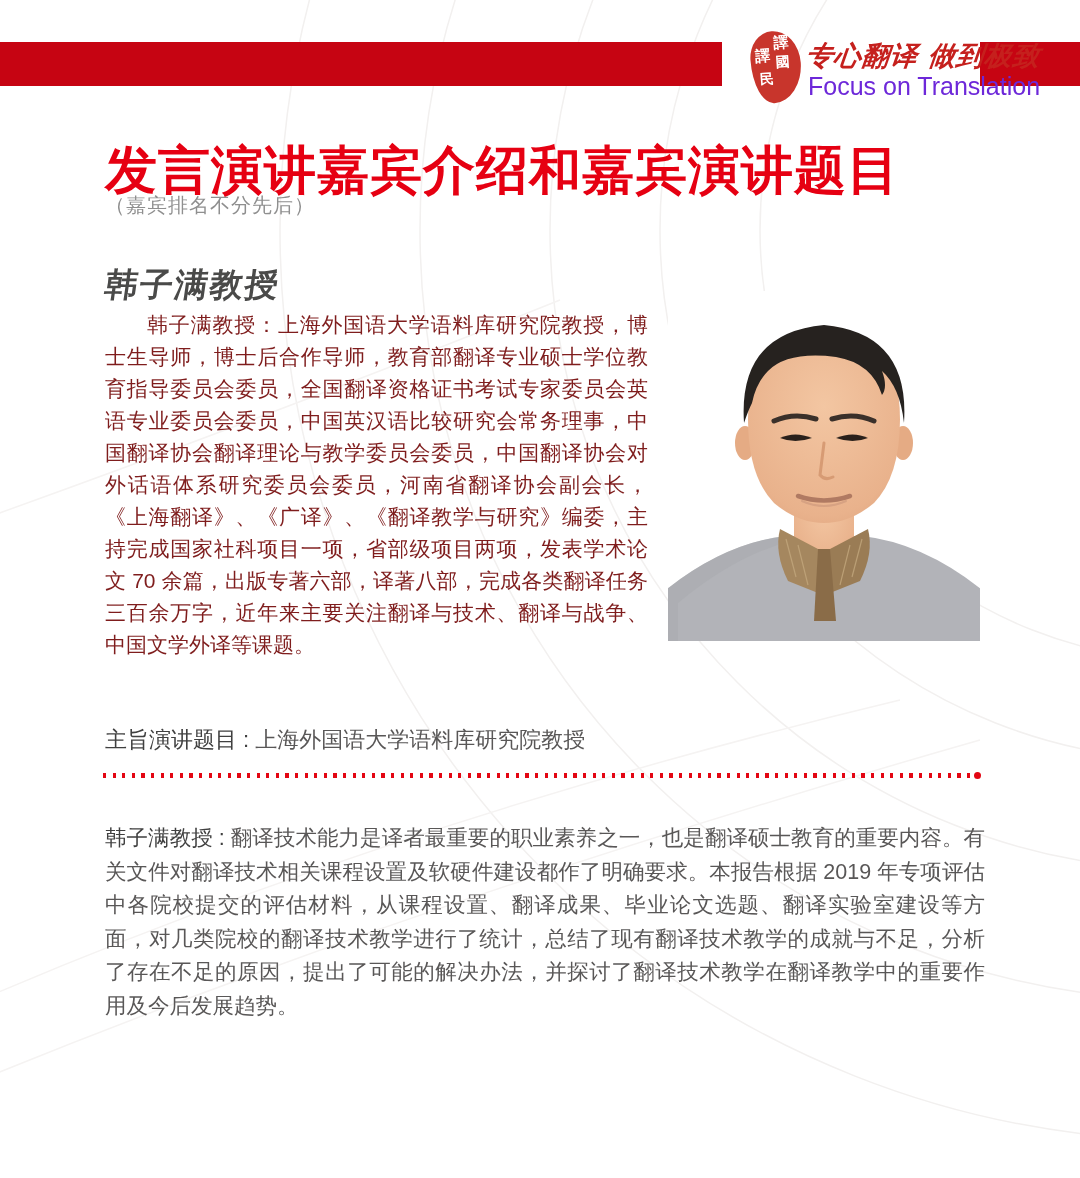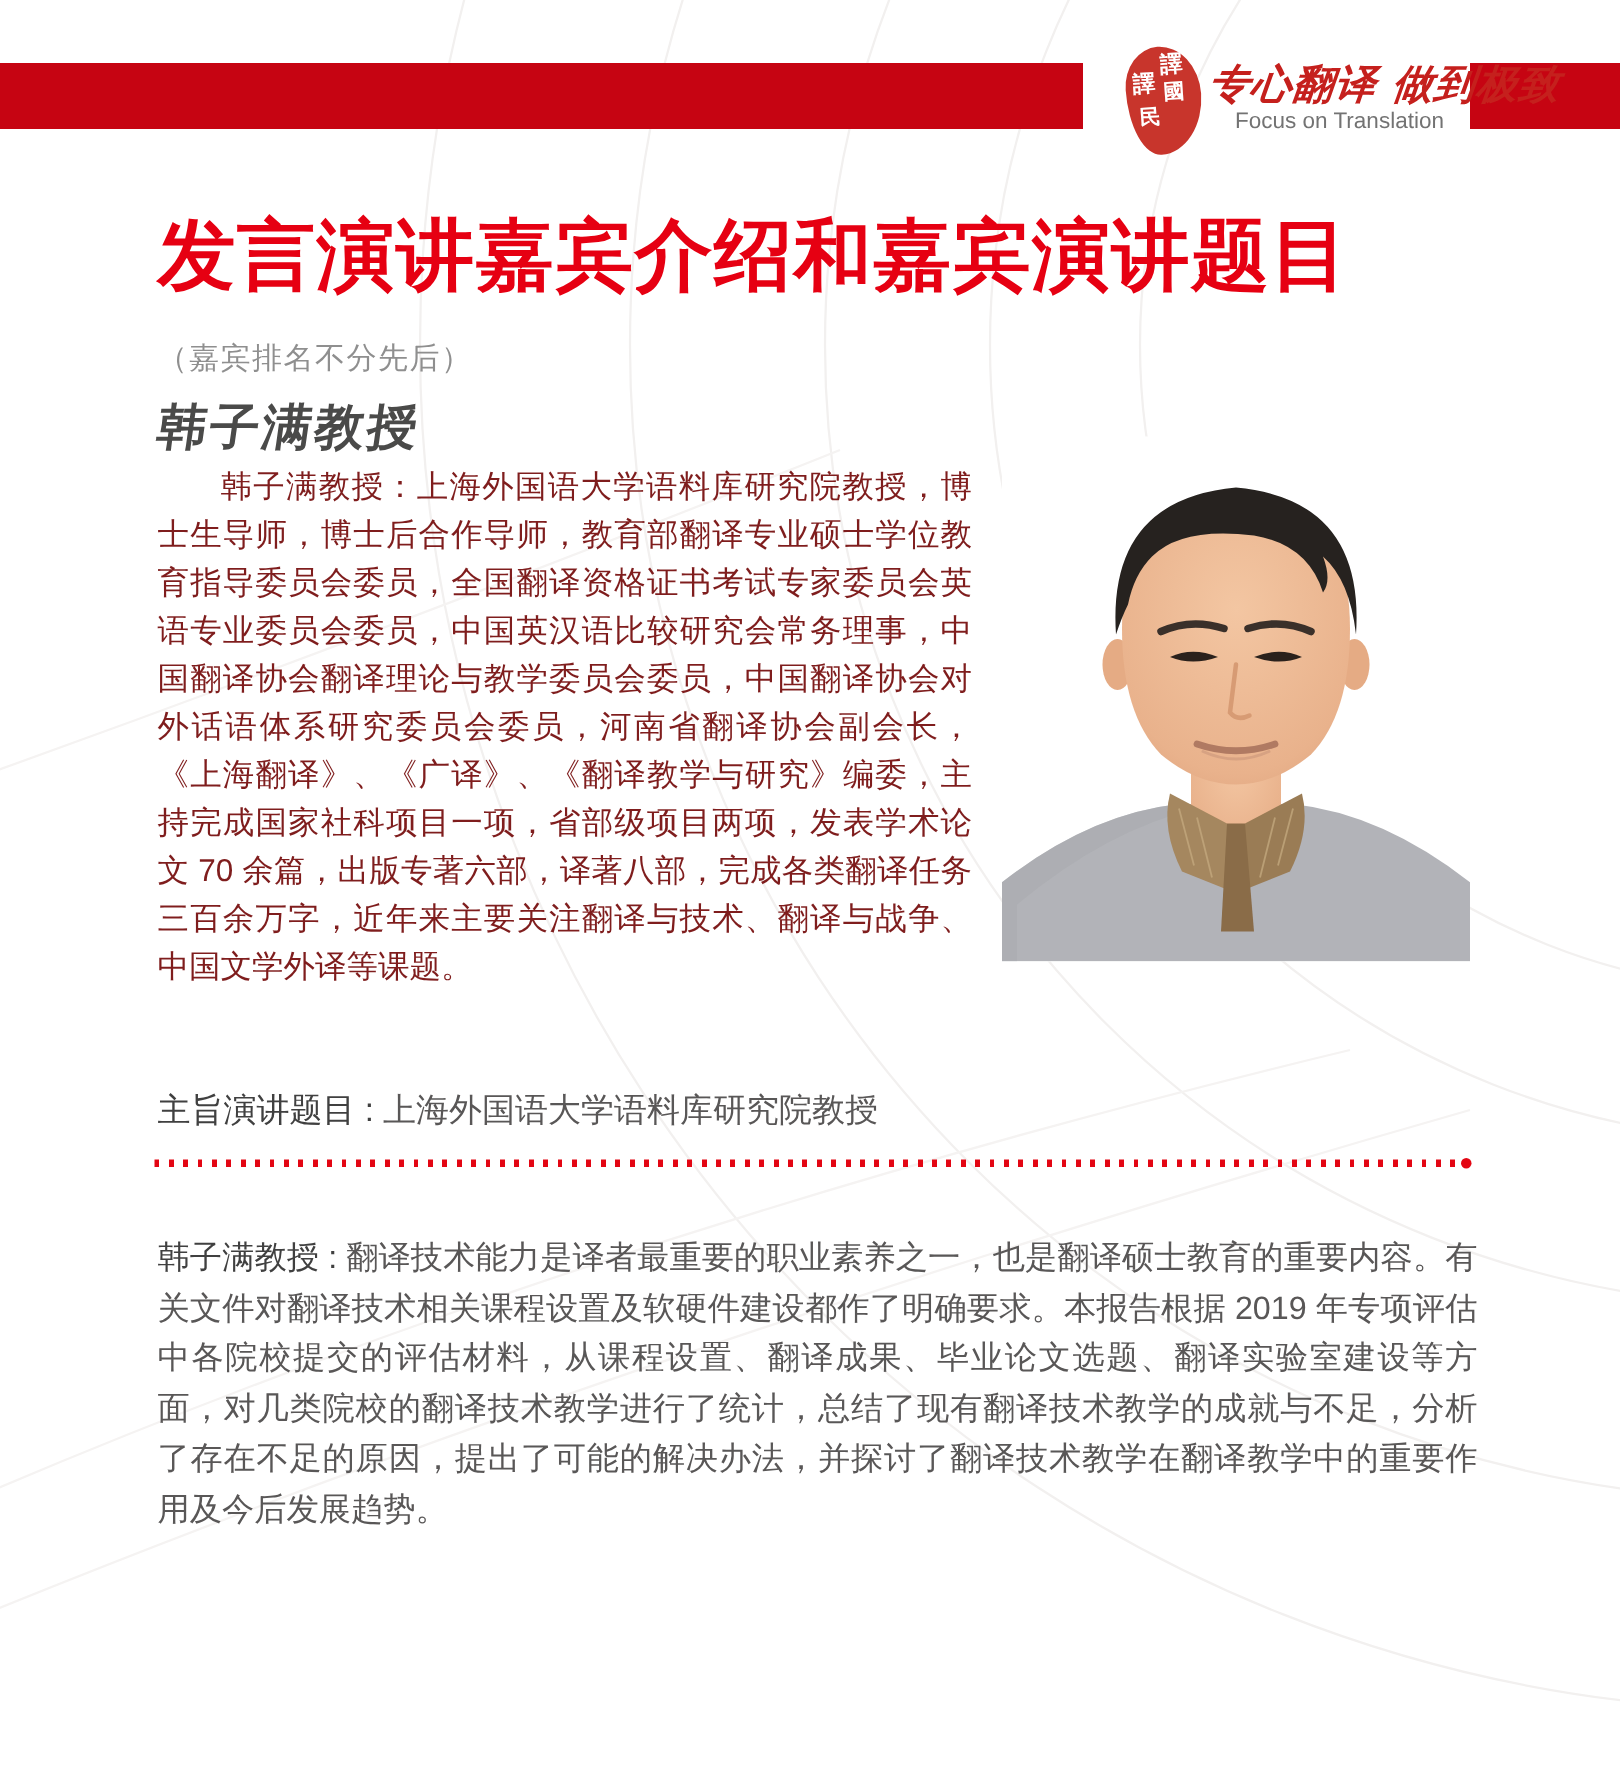--- a/index.html
+++ b/index.html
@@ -40,33 +40,33 @@
   .seal .c3{left:8px;top:40px;font-size:14px;}
   .slogan-zh{
     position:absolute;left:806px;top:38px;width:170px;
     color:#c5201d;font-size:27px;font-weight:bold;font-style:italic;
     letter-spacing:1px;white-space:nowrap;z-index:3;
     font-family:"DejaVu Serif","Liberation Serif",serif;
     transform:skewX(-6deg);
   }
   .slogan-en{
     position:absolute;left:808px;top:72px;width:170px;
-    color:#737373;font-size:15px;font-weight:500;text-align:center;
+    color:#6d28d9;font-size:25px;font-weight:500;text-align:center;
     white-space:nowrap;z-index:3;
   }
 
   
   .main-title{
     position:absolute;left:105px;top:136px;
     color:#e60012;font-size:52px;font-weight:bold;
     letter-spacing:1px;white-space:nowrap;z-index:2;
   }
   .sub-title{
     position:absolute;left:105px;top:192px;
-    color:#8f8f8f;font-size:20px;letter-spacing:1px;z-index:2;margin-top:33px;
+    color:#8f8f8f;font-size:20px;letter-spacing:1px;z-index:2;
   }
 
   
   .speaker-name{
     position:absolute;left:105px;top:263px;
     color:#4a4a49;font-size:33px;font-weight:bold;
     z-index:2;display:inline-block;
     transform:skewX(-8deg);
     letter-spacing:2px;
   }

